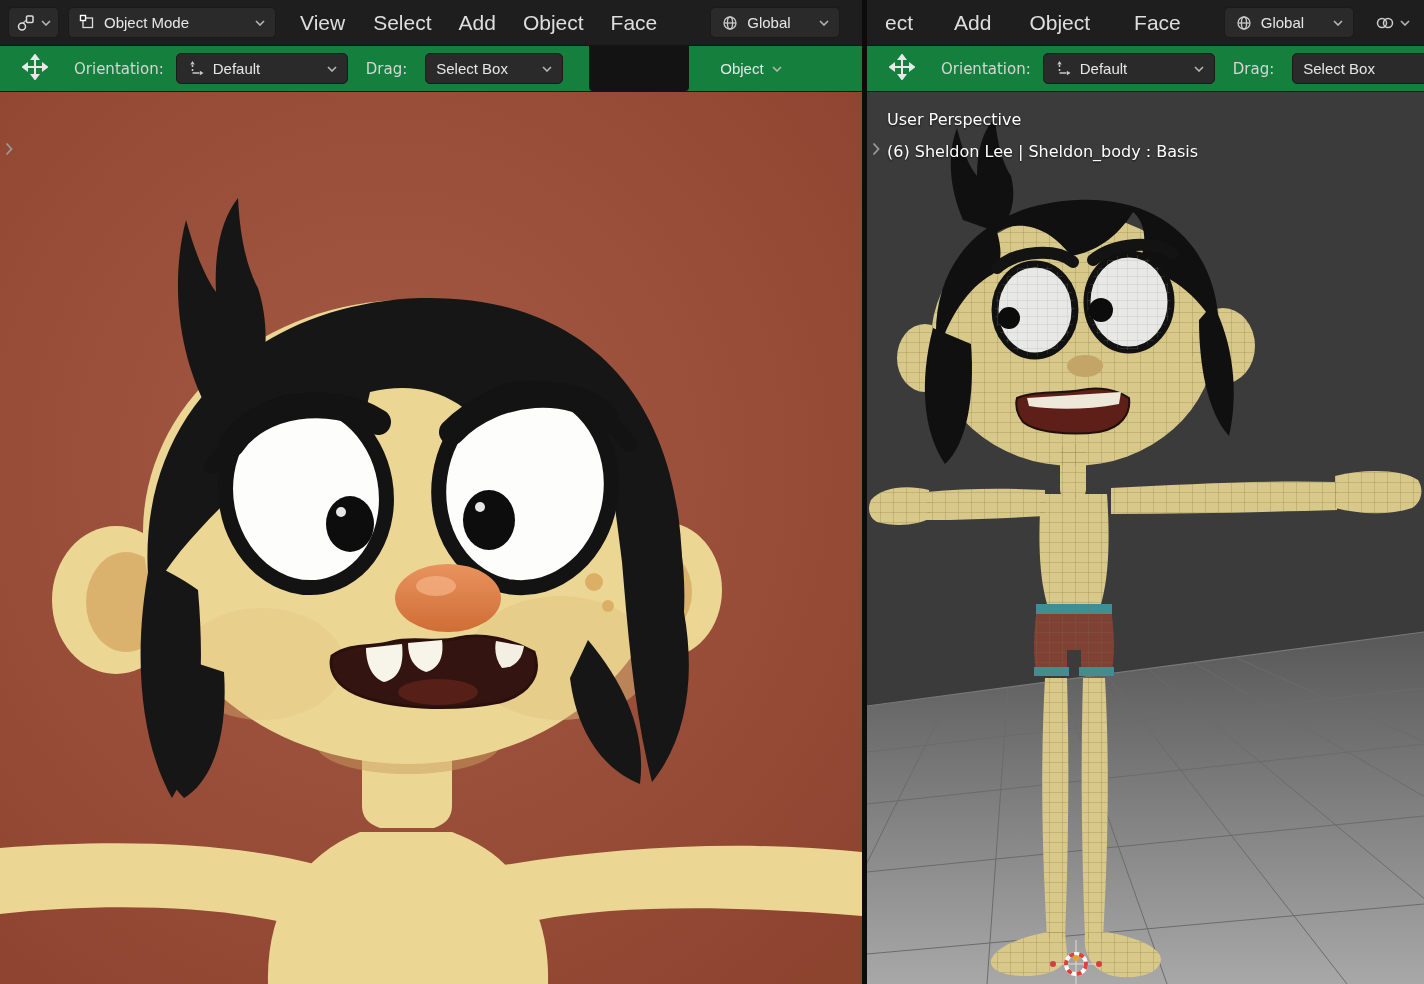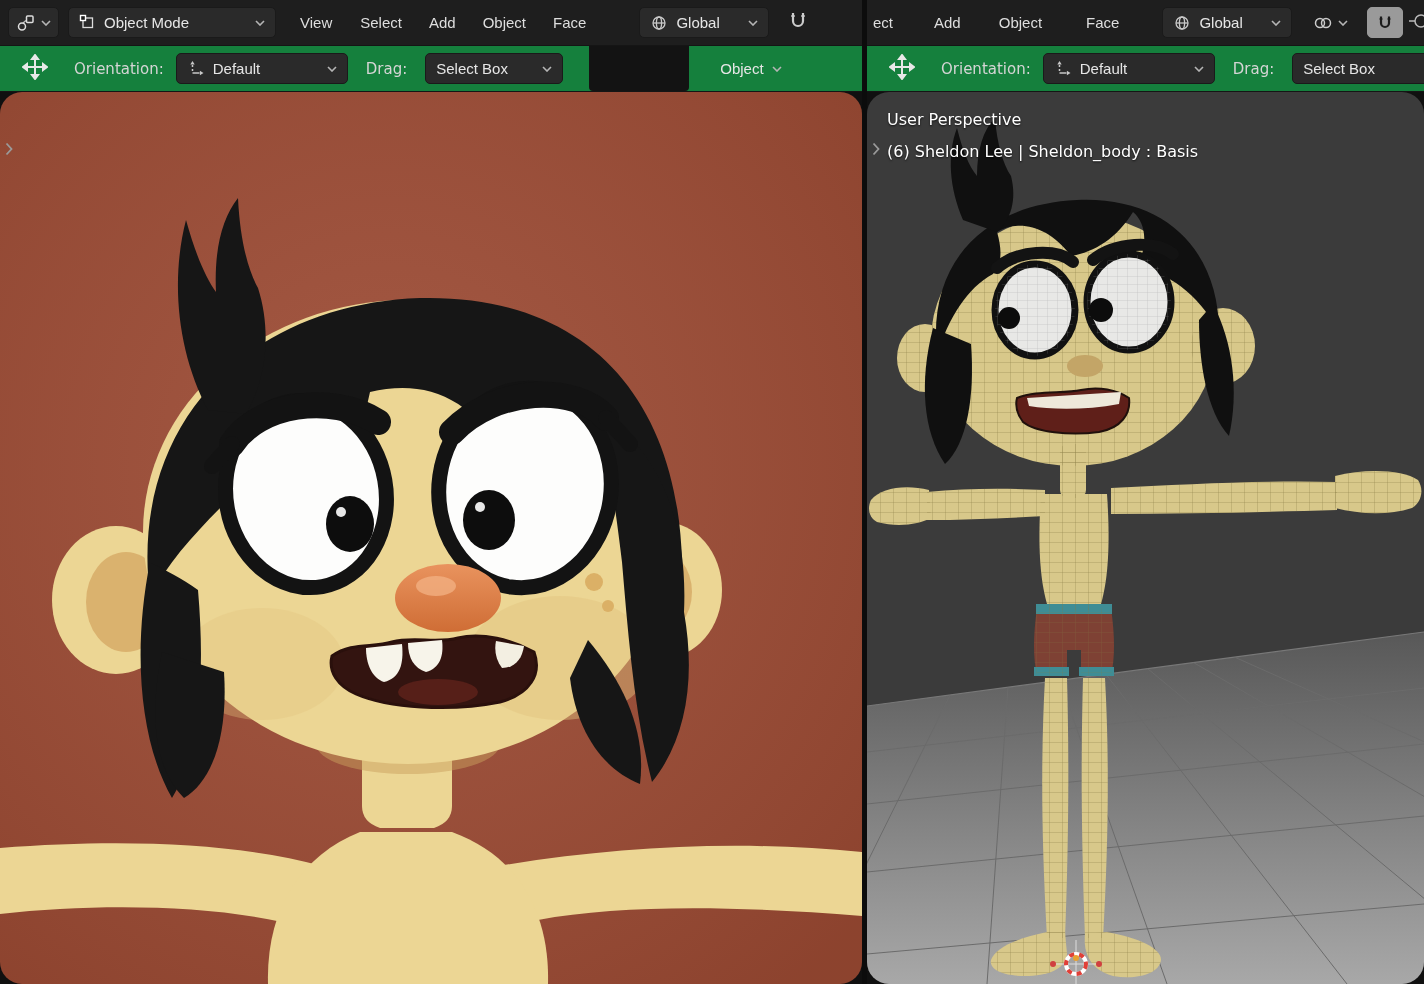--- a/index.html
+++ b/index.html
@@ -27,26 +27,26 @@
   .btn {
     display:inline-flex; align-items:center; gap:8px; flex:none;
     background:#2a2a2a; border:1px solid #1a1a1a; border-radius:5px;
     height:31px; padding:0 10px; color:#e6e6e6; font-size:15px; cursor:default;
   }
   .btn .lbl { flex:1; text-align:left; }
   .btn.ghost { background:transparent; border-color:transparent; }
   .btn.snap-on { background:#9a9a9a; border-color:#9a9a9a; }
   .menu-item {
     display:inline-flex; align-items:center; height:30px; padding:0 11px;
-    color:#dedede; background:none; border:none; font-size:15px; border-radius:4px; flex:none;
+    color:#dedede; background:none; border:none; font-size:21px; border-radius:4px; flex:none;
   }
   .label { color:#d5d5d5; flex:none; }
   .tool-tab { align-self:stretch; background:#131313; border-radius:0 0 4px 4px; flex:none; }
 
-  .viewport { position:relative; flex:1; overflow:hidden;border-radius:22px; }
+  .viewport { position:relative; flex:1; overflow:hidden; }
   .vp-svg { display:block; width:100%; height:100%; }
   .vp-overlay {
     position:absolute; left:20px; top:12px; color:#ffffff; font-size:16px;
     line-height:32px; text-shadow:0 1px 2px rgba(0,0,0,.75); pointer-events:none;
   }
   .corner-toggle {
     position:absolute; left:2px; top:46px; width:14px; height:22px;
     display:flex; align-items:center; justify-content:center;
   }
   svg { flex:none; }
@@ -236,21 +236,21 @@
             <path d="M1.5 1.5 L6.5 7 L1.5 12.5" stroke="#9a9a9a" stroke-width="1.8" fill="none"></path>
           </svg>
       </div>
     </div>
   </div>
 
   <div class="divider"></div>
 
   <div class="region right">
 
-    <div class="topbar row1" style="padding:0 0;align-items:center;">
+    <div class="topbar row1" style="padding:0 12px;align-items:center;">
       <button class="menu-item" style="padding:0 6px;">ect</button>
       <button class="menu-item" style="margin-left:24px;">Add</button>
       <button class="menu-item" style="margin-left:16px;">Object</button>
       <button class="menu-item" style="margin-left:22px;">Face</button>
 
       <button class="btn" style="margin-left:32px; width:130px;">
         <svg width="18" height="18" viewBox="0 0 18 18" fill="none" stroke="#c9c9c9" stroke-width="1.3">
           <circle cx="9" cy="9" r="6"></circle>
           <ellipse cx="9" cy="9" rx="2.6" ry="6"></ellipse>
           <line x1="3" y1="9" x2="15" y2="9"></line>

